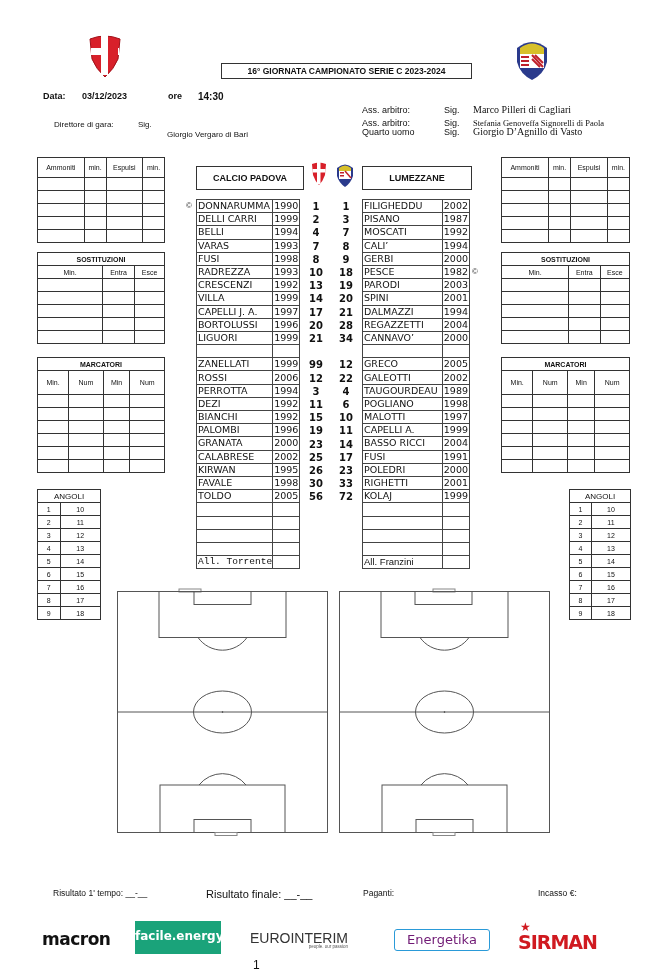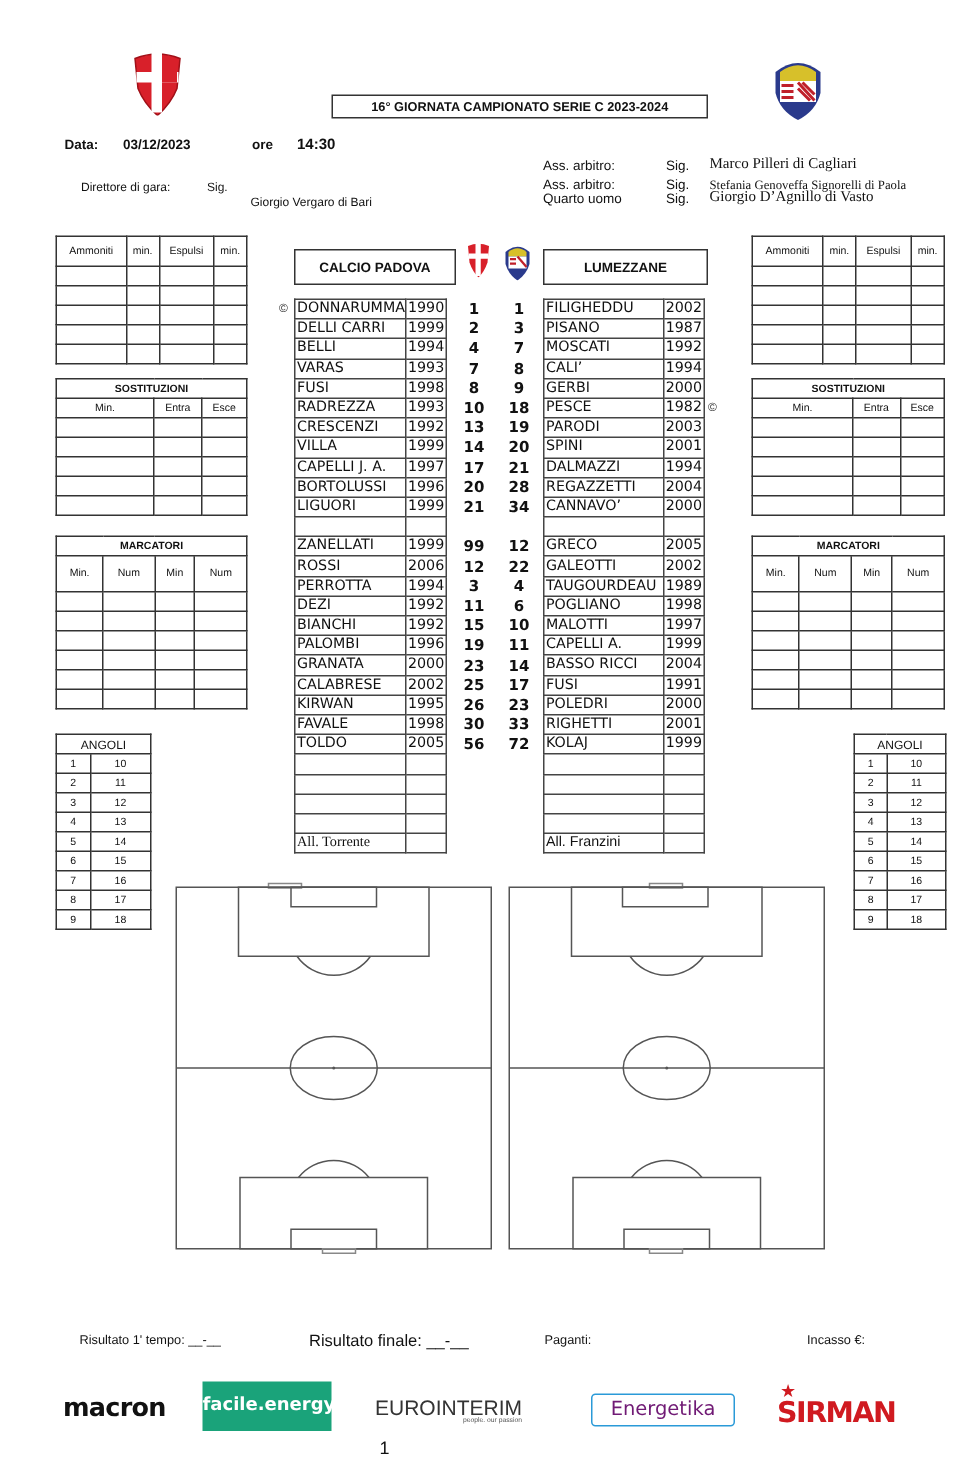--- a/index.html
+++ b/index.html
@@ -535,21 +535,21 @@
       </tr>
   <tr>
         <td></td>
         <td></td>
       </tr>
   <tr>
         <td></td>
         <td></td>
       </tr>
   <tr>
-        <td style="font-family:Liberation Serif, serif;">All. Torrente</td>
+        <td style="font-family:Liberation Mono, monospace;">All. Torrente</td>
         <td></td>
       </tr>
 </tbody>
   </table>
 
 <div class="numcol" style="left:305px;top:200px;line-height:13.2px;">
   <div>1</div>
   <div>2</div>
   <div>4</div>
   <div>7</div>

